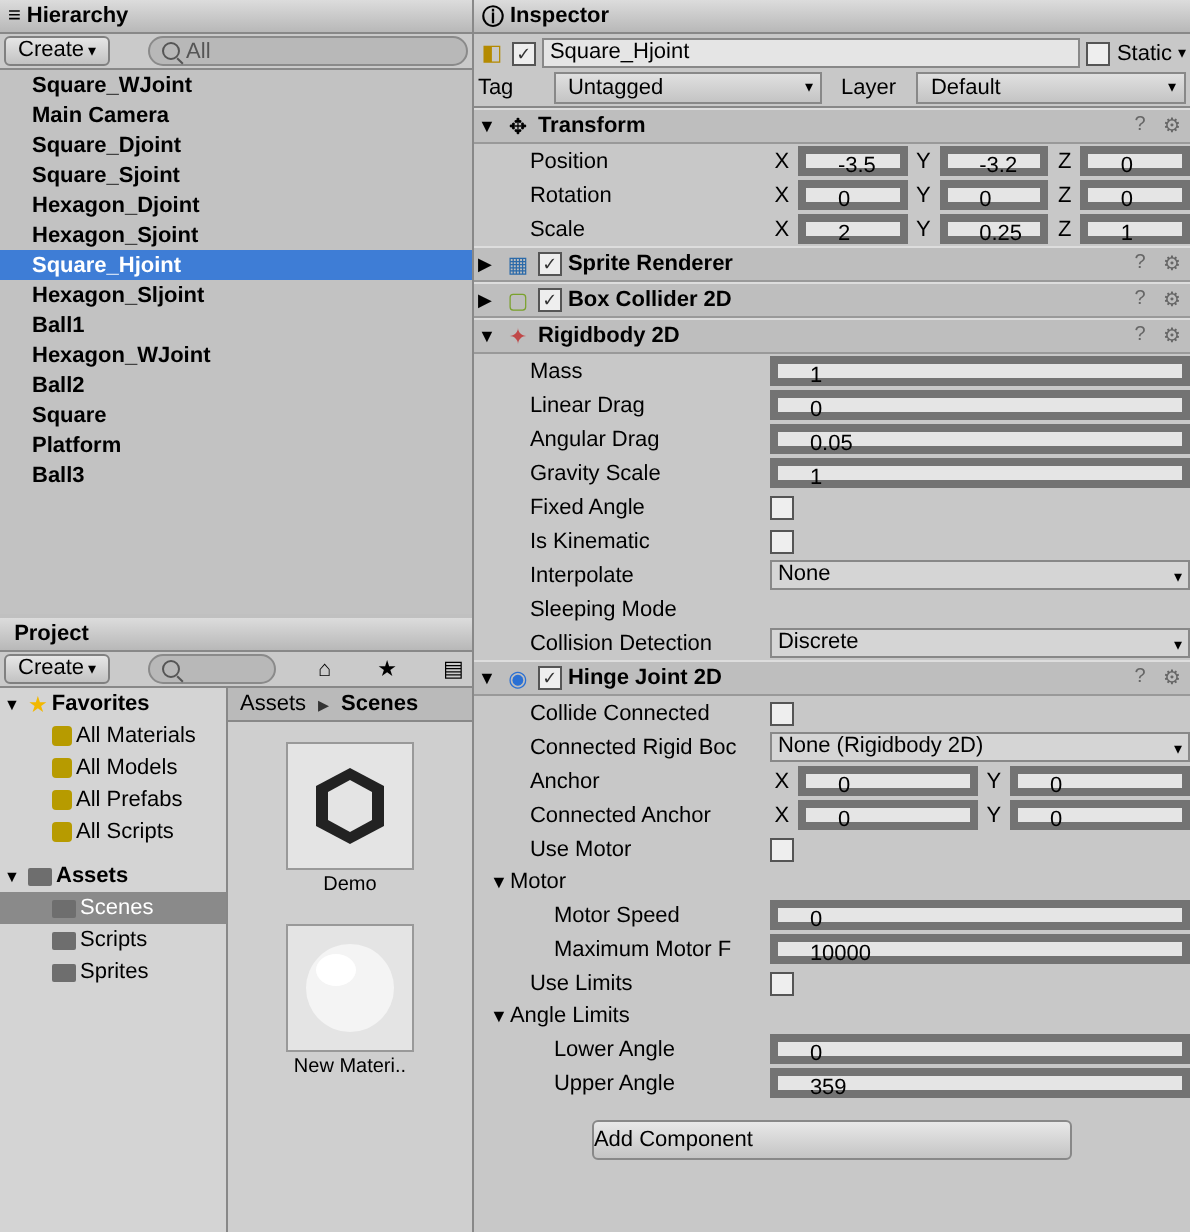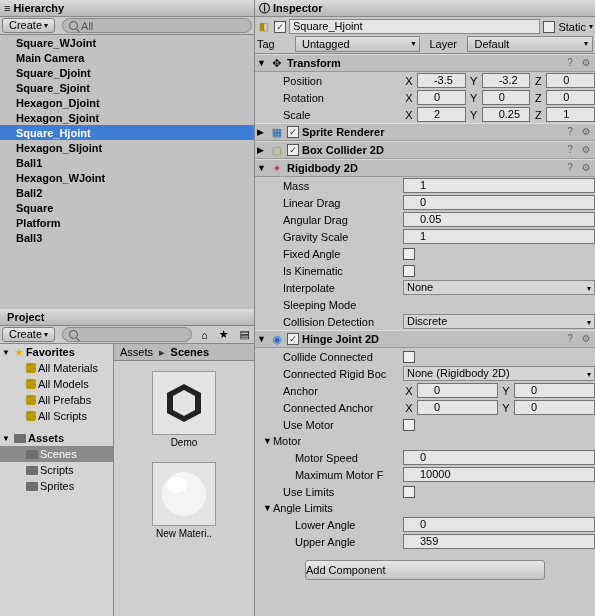--- a/index.html
+++ b/index.html
@@ -3,21 +3,21 @@
 <meta charset="utf-8">
 <style>
 * { margin: 0; padding: 0; box-sizing: border-box; font-family: "Lucida Grande", Arial, sans-serif; font-size: 11px; }
 body { background: #c0c0c0; width: 595px; height: 616px; overflow: hidden; }
 .root { display: flex; width: 595px; height: 616px; }
 .left-col { width: 272px; display: flex; flex-direction: column; border-right: 1px solid #888; }
 .right-col { flex: 1; display: flex; flex-direction: column; background: #c8c8c8; }
 
 .panel-header { background: linear-gradient(#dcdcdc, #b8b8b8); height: 17px; display: flex; align-items: center; padding: 0 4px; border-bottom: 1px solid #888; font-weight: bold; }
 .panel-header .icon { margin-right: 3px; }
-.panel-subbar { background: #cacaca; height: 18px; display: flex; align-items: center; padding: 0 2px; gap: 7px; border-bottom: 1px solid #888; }
+.panel-subbar { background: #cacaca; height: 18px; display: flex; align-items: center; padding: 0 2px; gap: 19px; border-bottom: 1px solid #888; }
 
 .btn { background: linear-gradient(#e6e6e6,#c2c2c2); border: 1px solid #808080; border-radius: 3px; padding: 0 6px; height: 15px; line-height: 13px; display: inline-flex; align-items: center; cursor: pointer; }
 .dropdown-arrow::after { content: "▾"; font-size: 8px; margin-left: 2px; }
 
 .search-pill { background: #b8b8b8; border-radius: 10px; height: 15px; flex: 1; display: flex; align-items: center; padding: 0 6px; color: #555; border: 1px solid #8a8a8a; }
 .magnify { width: 9px; height: 9px; border: 1px solid #555; border-radius: 50%; position: relative; margin-right: 3px; }
 .magnify::after { content: ""; position: absolute; width: 4px; height: 1px; background: #555; transform: rotate(45deg); bottom: -2px; right: -3px; }
 
 .hierarchy-list { flex: 1; background: #c2c2c2; overflow: auto; }
 .h-item { padding: 1px 0 1px 16px; height: 15px; line-height: 14px; cursor: pointer; font-weight: bold; }
@@ -56,21 +56,21 @@
 .comp-header .gears { display: flex; gap: 2px; }
 .gear, .help { width: 14px; height: 12px; color: #666; font-size: 10px; text-align: center; cursor: pointer; }
 .comp-icon { width: 14px; height: 14px; display: inline-flex; align-items: center; justify-content: center; }
 
 .prop-list { background: #c8c8c8; }
 .prop-row { display: flex; align-items: center; height: 17px; padding-left: 18px; }
 .prop-row.sub { padding-left: 30px; }
 .prop-row .label { width: 120px; margin-left: 10px; }
 .prop-row.sub .label { width: 108px; }
 .prop-row .val { flex: 1; display: flex; gap: 2px; align-items: center; }
-.num-field { background: #e5e5e5; border: 1px solid #737373; height: 15px; padding: 0 16px; line-height: 13px; flex: 1; min-width: 0; }
+.num-field { background: #e5e5e5; border: 4px solid #737373; height: 15px; padding: 0 16px; line-height: 13px; flex: 1; min-width: 0; }
 .drop-field { background: #d5d5d5; border: 1px solid #888; height: 15px; padding: 0 14px 0 3px; position: relative; line-height: 13px; flex: 1; cursor: pointer; }
 .drop-field::after { content: "▾"; position: absolute; right: 3px; font-size: 8px; top: 1px; }
 .axis { width: 12px; text-align: center; }
 
 .fold-row { display: flex; align-items: center; height: 16px; padding-left: 8px; }
 .fold-row .tw { width: 10px; font-size: 9px; cursor: pointer; }
 
 .add-comp { margin: 10px auto 0; width: 240px; height: 20px; background: linear-gradient(#e8e8e8,#c4c4c4); border: 1px solid #888; border-radius: 3px; text-align: left; line-height: 18px; cursor: pointer; }
 
 svg { display: block; }

